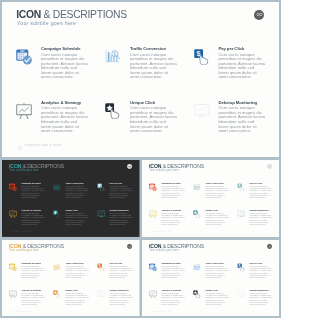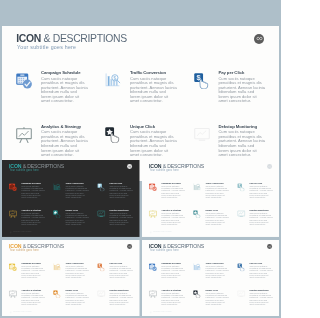--- a/index.html
+++ b/index.html
@@ -26,21 +26,21 @@
 
 
 .c0{left:14.3px;top:47.2px;}
 .c1{left:103.3px;top:47.2px;}
 .c2{left:191.7px;top:47.2px;}
 .c3{left:14.3px;top:101px;}
 .c4{left:103.3px;top:101px;}
 .c5{left:191.7px;top:101px;}
 
 
-#main{left:2px;top:1.5px;margin-top:24px;}
+#main{left:2px;top:1.5px;}
 .thumbwrap{position:absolute;overflow:hidden;}
 .thumbwrap .slide{left:0;top:0;transform-origin:0 0;transform:scale(0.4964);}
 #t0{left:2px;top:159.5px;width:137.5px;height:77px;}
 #t1{left:141.5px;top:159.5px;width:137.5px;height:77px;}
 #t2{left:2px;top:239.5px;width:137.5px;height:76px;}
 #t3{left:141.5px;top:239.5px;width:137.5px;height:76px;}
 </style>
 </head>
 <body>
 

